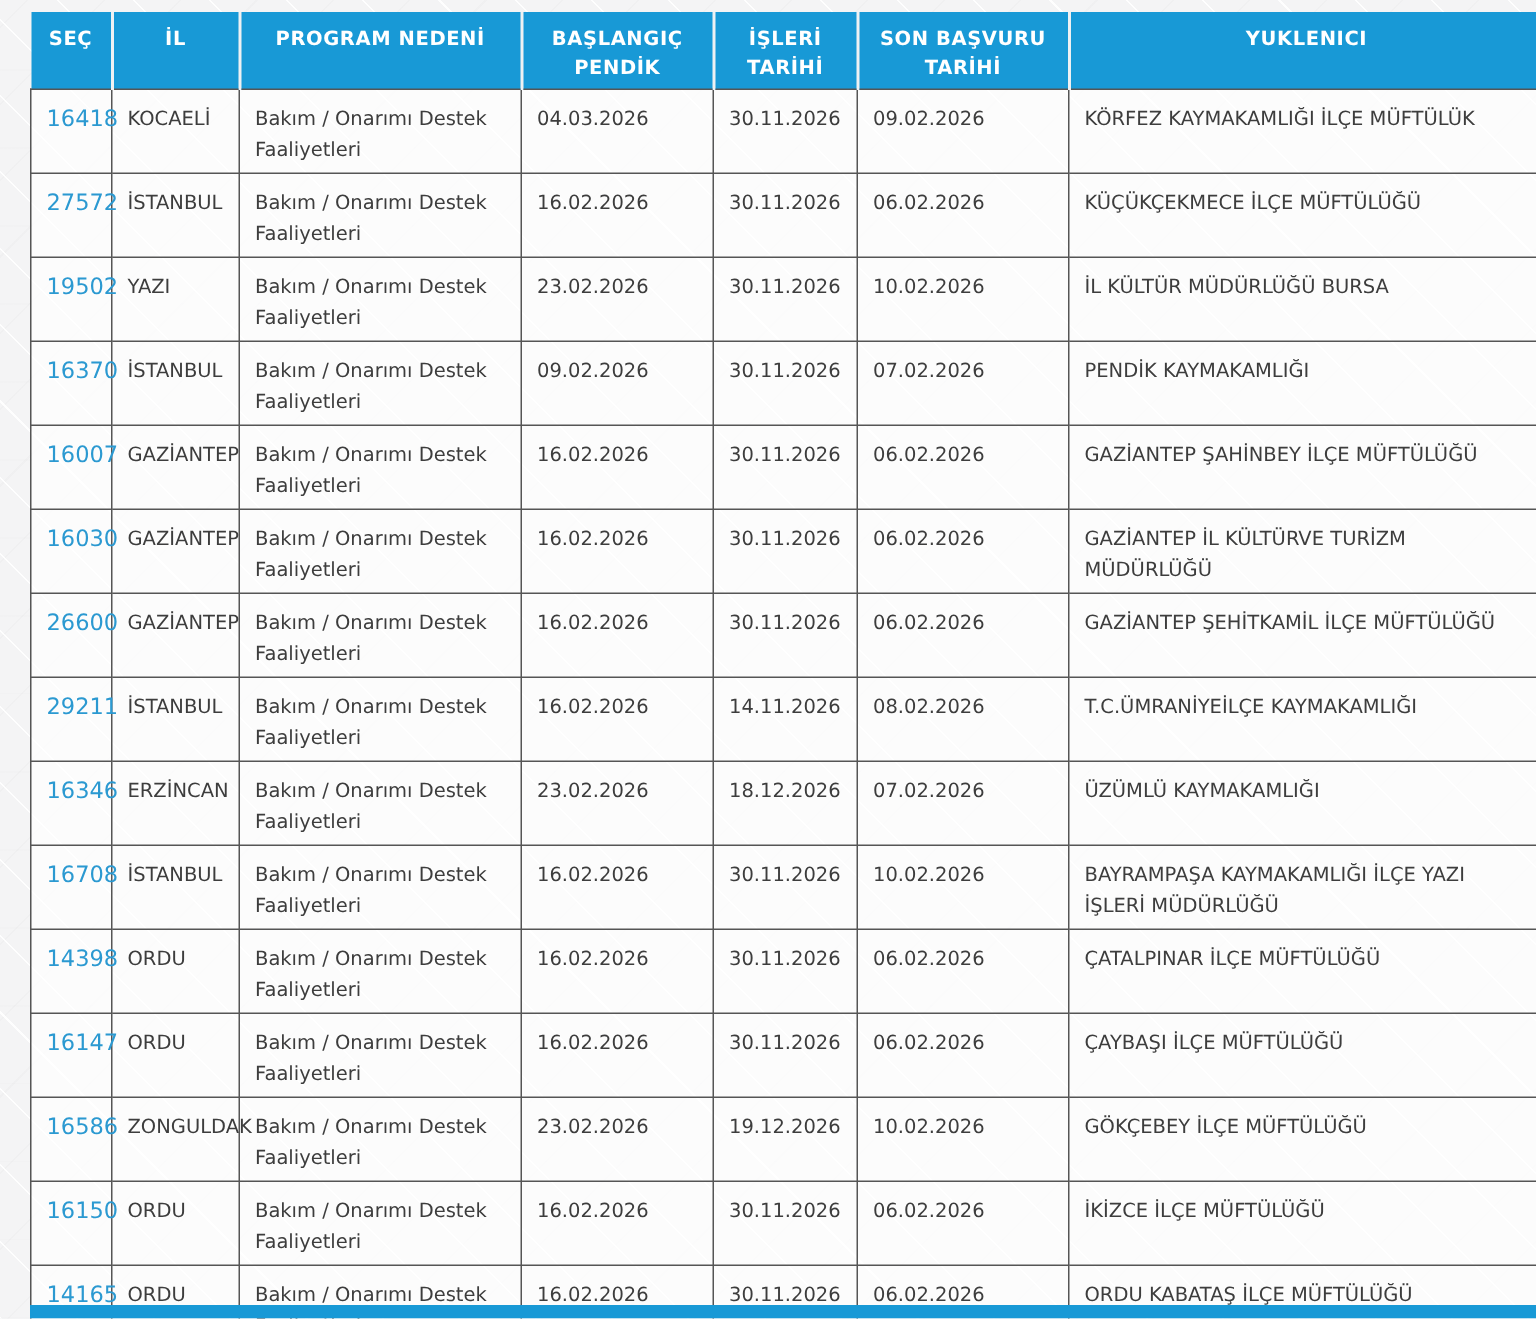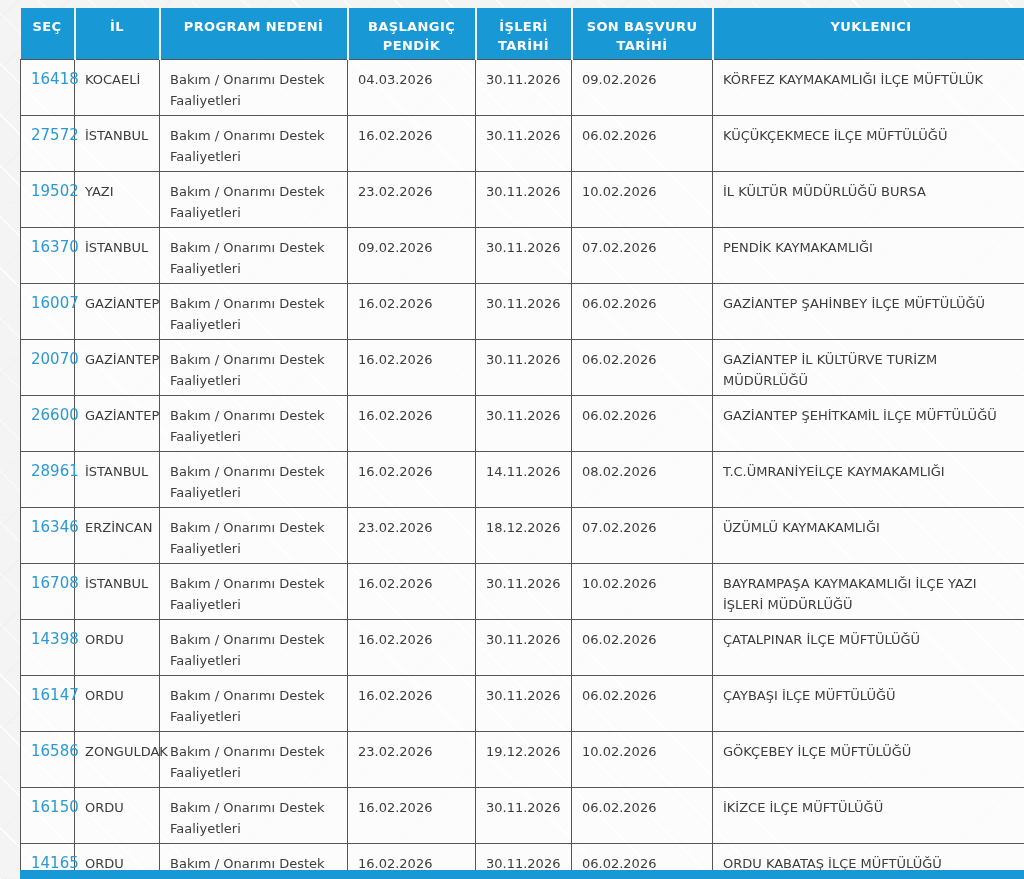--- a/index.html
+++ b/index.html
@@ -144,39 +144,39 @@
         <tr>
           <td class="col-sec"><a class="sec-link" href="#">16007</a></td>
           <td class="col-il">GAZİANTEP</td>
           <td class="col-program">Bakım / Onarımı Destek Faaliyetleri</td>
           <td class="col-baslangic">16.02.2026</td>
           <td class="col-bitis">30.11.2026</td>
           <td class="col-son_basvuru">06.02.2026</td>
           <td class="col-yuklenici">GAZİANTEP ŞAHİNBEY İLÇE MÜFTÜLÜĞÜ</td>
         </tr>
         <tr>
-          <td class="col-sec"><a class="sec-link" href="#">20070</a></td>
+          <td class="col-sec"><a class="sec-link" href="#">16030</a></td>
           <td class="col-il">GAZİANTEP</td>
           <td class="col-program">Bakım / Onarımı Destek Faaliyetleri</td>
           <td class="col-baslangic">16.02.2026</td>
           <td class="col-bitis">30.11.2026</td>
           <td class="col-son_basvuru">06.02.2026</td>
           <td class="col-yuklenici">GAZİANTEP İL KÜLTÜRVE TURİZM MÜDÜRLÜĞÜ</td>
         </tr>
         <tr>
           <td class="col-sec"><a class="sec-link" href="#">26600</a></td>
           <td class="col-il">GAZİANTEP</td>
           <td class="col-program">Bakım / Onarımı Destek Faaliyetleri</td>
           <td class="col-baslangic">16.02.2026</td>
           <td class="col-bitis">30.11.2026</td>
           <td class="col-son_basvuru">06.02.2026</td>
           <td class="col-yuklenici">GAZİANTEP ŞEHİTKAMİL İLÇE MÜFTÜLÜĞÜ</td>
         </tr>
         <tr>
-          <td class="col-sec"><a class="sec-link" href="#">28961</a></td>
+          <td class="col-sec"><a class="sec-link" href="#">29211</a></td>
           <td class="col-il">İSTANBUL</td>
           <td class="col-program">Bakım / Onarımı Destek Faaliyetleri</td>
           <td class="col-baslangic">16.02.2026</td>
           <td class="col-bitis">14.11.2026</td>
           <td class="col-son_basvuru">08.02.2026</td>
           <td class="col-yuklenici">T.C.ÜMRANİYEİLÇE KAYMAKAMLIĞI</td>
         </tr>
         <tr>
           <td class="col-sec"><a class="sec-link" href="#">16346</a></td>
           <td class="col-il">ERZİNCAN</td>

